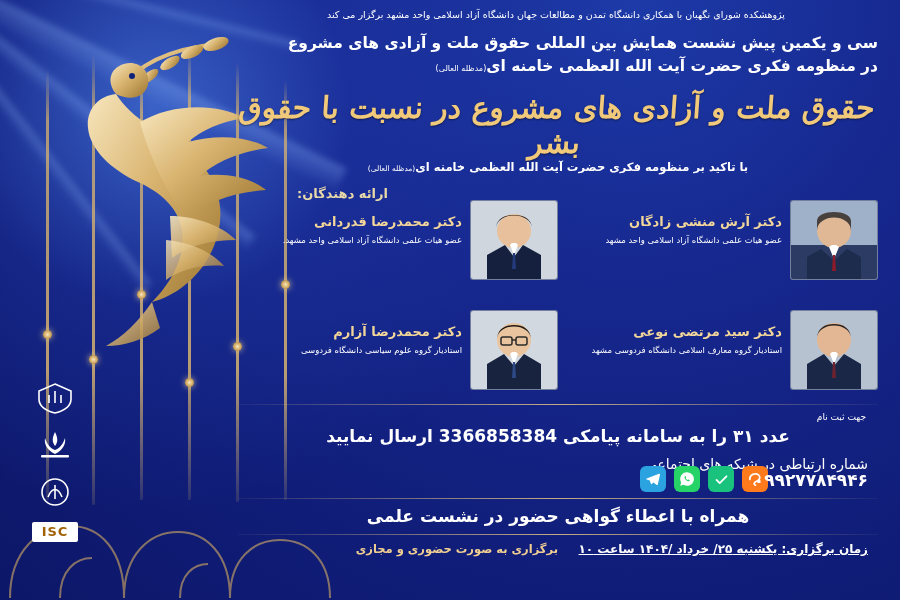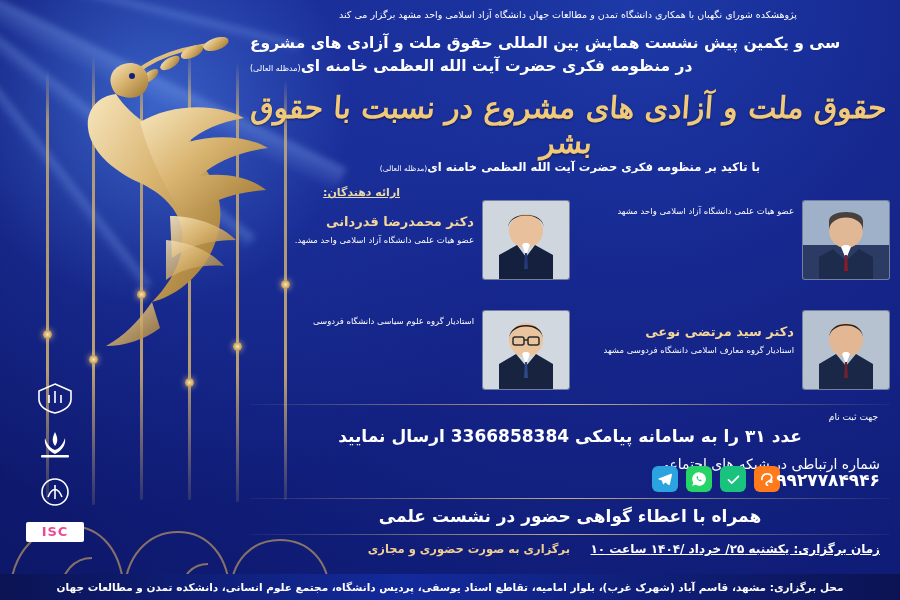--- a/index.html
+++ b/index.html
@@ -31,46 +31,46 @@
   .ribbon .bulb{
     position:absolute;left:-3px;width:9px;height:9px;border-radius:50%;
     background:radial-gradient(circle,#f3e0b4 0%, #cfa css 40%, #b08a3c 100%);
     background:radial-gradient(circle,#f6e7c0 0%, #d9b26d 45%, #9d7a32 100%);
     box-shadow:0 0 6px rgba(240,215,150,0.8);
   }
   .dove{position:absolute;left:20px;top:30px;width:330px;height:330px;}
   .corner-flourish{position:absolute;left:0;bottom:0;width:360px;height:170px;opacity:.75;}
 
   
-  .content{position:absolute;right:0;top:0;width:660px;height:600px;}
+  .content{position:absolute;right:12px;top:0;width:660px;height:600px;}
 
   .topline{
     position:absolute;top:9px;right:12px;width:640px;
     text-align:center;color:#ffffff;font-size:9.5px;letter-spacing:0;
   }
   .hdr{
-    position:absolute;top:32px;right:10px;width:640px;text-align:left;
+    position:absolute;top:32px;right:10px;width:640px;text-align:right;
     color:#ffffff;font-weight:bold;font-size:15.5px;line-height:1.5;
   }
   .hdr .small{font-size:8px;font-weight:normal;}
   .calli-text{
     position:absolute;top:90px;right:10px;width:645px;text-align:center;
     color:#f0c97a;font-size:30px;font-weight:bold;
     font-family:"DejaVu Serif","Liberation Serif",serif;
     text-shadow:0 1px 2px rgba(0,0,0,.45);
     transform:skewX(-4deg);
     letter-spacing:1px;
   }
   .emph{
     position:absolute;top:160px;right:10px;width:640px;text-align:center;
     color:#ffffff;font-size:11.5px;font-weight:bold;
   }
   .emph .small{font-size:7.5px;font-weight:normal;}
   .speakers-label{
-    position:absolute;top:186px;right:500px;color:#e8d9a8;font-size:11px;font-weight:bold;text-decoration:underline;
+    position:absolute;top:186px;right:500px;color:#e8d9a8;font-size:13px;font-weight:bold;
   }
 
   .spk{position:absolute;display:flex;align-items:flex-start;}
   .spk .photo{
     width:86px;height:78px;border-radius:3px;overflow:hidden;flex:0 0 auto;
     border:1px solid rgba(255,255,255,.35);
     background:#2a3b6d;
   }
   .spk .txt{margin:0 8px;text-align:right;}
   .spk .nm{color:#f3d79a;font-size:13px;font-weight:bold;margin-top:14px;white-space:nowrap;}
@@ -105,22 +105,22 @@
   .bottombar{
     position:absolute;left:0;bottom:0;width:900px;height:26px;
     background:linear-gradient(to left,#0b1353,#132a9c 55%,#0b1353);
     display:flex;align-items:center;justify-content:center;
   }
   .bottombar .place{color:#ffffff;font-size:10.5px;font-weight:bold;}
   
   .logos{position:absolute;left:26px;bottom:58px;width:58px;text-align:center;}
   .logo-box{margin-bottom:9px;}
   .isc{
-    width:58px;height:20px;margin:0 auto;background:#ffffff;border-radius:2px;
-    color:#ec4899;font-weight:bold;font-size:13px;line-height:20px;
+    width:46px;height:20px;margin:0 auto;background:#ffffff;border-radius:2px;
+    color:#a16207;font-weight:bold;font-size:13px;line-height:20px;
     font-family:"DejaVu Sans","Liberation Sans",sans-serif;letter-spacing:1px;
   }
 </style>
 </head>
 <body>
 
 <div id="poster">
 
   <div class="beam" style="left:-40px;top:-20px;width:430px;height:26px;transform:rotate(26deg);"></div>
   <div class="beam" style="left:-60px;top:-10px;width:400px;height:16px;transform:rotate(38deg);"></div>
@@ -215,20 +215,21 @@
           <rect width="86" height="78" fill="#9fb0c9"></rect>
           <rect y="44" width="86" height="34" fill="#2b3b63"></rect>
           <circle cx="43" cy="30" r="17" fill="#e0b896"></circle>
           <path d="M26 30 C26 12 60 12 60 30 L60 20 C60 8 26 8 26 20 Z" fill="#47403c"></path>
           <path d="M30 48 L43 60 L56 48 L70 56 L70 78 L16 78 L16 56 Z" fill="#1d2b4d"></path>
           <path d="M38 46 L43 58 L48 46 L45 44 L41 44 Z" fill="#ffffff"></path>
           <path d="M42 54 L44 54 L45 70 L41 70 Z" fill="#8c1b2a"></path>
         </svg>
       </div>
       <div class="txt">
+        <div class="nm">دکتر آرش منشی زادگان</div>
         <div class="af">عضو هیات علمی دانشگاه آزاد اسلامی واحد مشهد</div>
       </div>
     </div>
 
     <div class="spk" style="top:200px;right:330px;">
       <div class="photo">
         <svg viewBox="0 0 86 78" width="86" height="78">
           <rect width="86" height="78" fill="#cfd6de"></rect>
           <circle cx="43" cy="30" r="17" fill="#e8c09c"></circle>
           <path d="M25 28 C25 10 61 10 61 28 C61 18 53 14 43 14 C33 14 25 18 25 28 Z" fill="#241c17"></path>
@@ -268,20 +269,21 @@
           <path d="M26 29 C26 11 60 11 60 29 C60 18 52 14 43 14 C34 14 26 18 26 29 Z" fill="#1f1a16"></path>
           <rect x="30" y="26" width="11" height="8" rx="2" fill="none" stroke="#2b2b2b" stroke-width="1.5"></rect>
           <rect x="45" y="26" width="11" height="8" rx="2" fill="none" stroke="#2b2b2b" stroke-width="1.5"></rect>
           <line x1="41" y1="29" x2="45" y2="29" stroke="#2b2b2b" stroke-width="1.5"></line>
           <path d="M33 43 L43 55 L53 43 L70 53 L70 78 L16 78 L16 53 Z" fill="#17233f"></path>
           <path d="M39 43 L43 53 L47 43 L45 41 L41 41 Z" fill="#ffffff"></path>
           <path d="M42 51 L44 51 L45 67 L41 67 Z" fill="#2d4a86"></path>
         </svg>
       </div>
       <div class="txt">
+        <div class="nm">دکتر محمدرضا آزارم</div>
         <div class="af">استادیار گروه علوم سیاسی دانشگاه فردوسی</div>
       </div>
     </div>
 
     <div class="divider" style="top:404px;"></div>
 
     <div class="reg-label" style="top:412px;right:22px;">جهت ثبت نام</div>
     <div class="reg-line" style="top:426px;">عدد ۳۱ را به سامانه پیامکی 3366858384 ارسال نمایید</div>
 
     <div class="social-label" style="top:456px;right:20px;">شماره ارتباطی در شبکه های اجتماعی</div>
@@ -344,16 +346,13 @@
       <svg viewBox="0 0 50 34" width="50" height="34">
           <g fill="none" stroke="#ffffff" stroke-width="1.6">
         <circle cx="25" cy="17" r="13"></circle>
         <path d="M18 22 C22 12 28 12 32 22 M25 10 v14"></path>
           </g>
         </svg>
     </div>
     <div class="isc">ISC</div>
   </div>
 
-  <div class="bottombar">
-    <span class="place">محل برگزاری: مشهد، قاسم آباد (شهرک غرب)، بلوار امامیه، تقاطع استاد یوسفی، پردیس دانشگاه، مجتمع علوم انسانی، دانشکده تمدن و مطالعات جهان</span>
-  </div>
 </div>
 
 </body></html>

